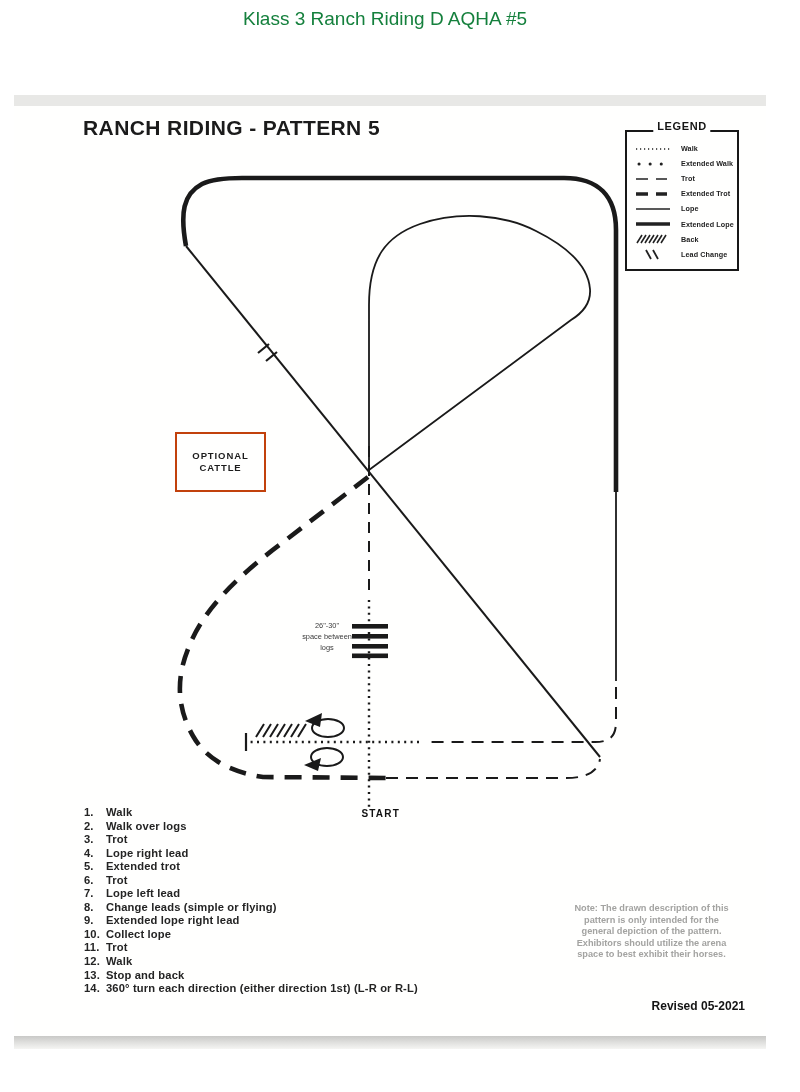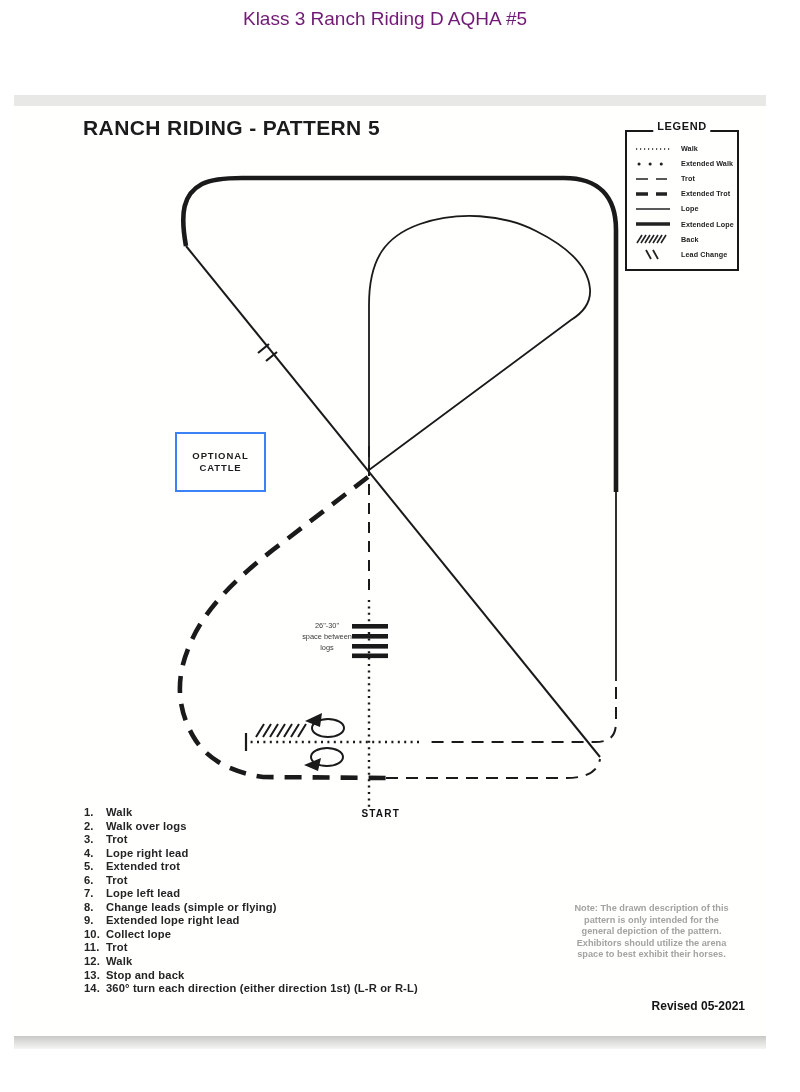--- a/index.html
+++ b/index.html
@@ -1,33 +1,33 @@
 <!DOCTYPE html>
 <html><head>
 <meta charset="utf-8">
 <style>
   html,body{margin:0;padding:0;background:#ffffff;}
   .canvas{position:relative;width:800px;height:1092px;background:#ffffff;
           font-family:"Liberation Sans",sans-serif;color:#1a1a1a;overflow:hidden;}
   .abs{position:absolute;}
-  .doc-caption{left:0;top:8px;width:770px;text-align:center;font-size:19px;color:#701a75;}
+  .doc-caption{left:0;top:8px;width:770px;text-align:center;font-size:19px;color:#15803d;}
   .page-white{left:14px;top:95px;width:752px;height:953px;background:#fffffe;}
   .page-top-edge{left:14px;top:95px;width:752px;height:11px;background:#e8e8e6;}
   .page-bottom-edge{left:14px;top:1036px;width:752px;height:13px;
       background:linear-gradient(180deg,#c9c9c7 0%,#e0e0de 50%,#f5f5f3 100%);}
   .pattern-title{left:83px;top:116px;font-size:21px;font-weight:bold;letter-spacing:.4px;color:#1b1b1b;white-space:nowrap;}
   
   .legend-box{left:625px;top:130px;width:114px;height:141px;border:2px solid #181818;padding-top:9px;box-sizing:border-box;background:transparent;}
   .legend-title{position:absolute;top:-12px;left:50%;transform:translateX(-50%);background:#fff;padding:0 4px;
       font-size:11px;font-weight:bold;letter-spacing:.6px;white-space:nowrap;color:#151515;}
   .legend-row{display:flex;align-items:center;height:15.1px;padding-left:7px;}
   .legend-sym{width:38px;flex:none;display:flex;align-items:center;}
   .legend-label{font-size:7.2px;font-weight:bold;margin-left:9px;letter-spacing:.1px;color:#222;white-space:nowrap;}
   
-  .optional-cattle{left:175px;top:432px;width:91px;height:60px;border:2px solid #3b82f6;box-sizing:border-box;
+  .optional-cattle{left:175px;top:432px;width:91px;height:60px;border:2px solid #c2410c;box-sizing:border-box;
       display:flex;flex-direction:column;align-items:center;justify-content:center;
       font-size:9.5px;font-weight:bold;letter-spacing:.9px;line-height:12px;color:#1c1c1c;text-align:center;}
   .logs-note{left:285px;top:621px;width:84px;text-align:center;font-size:7.4px;line-height:10.8px;color:#3a3a3a;}
   .start-label{left:340px;top:808px;width:60px;text-align:right;font-size:10px;font-weight:bold;letter-spacing:1.2px;color:#111;}
   
   .maneuvers{left:84px;top:806px;width:420px;}
   .m-row{display:flex;height:13.55px;align-items:flex-start;font-size:11.2px;font-weight:bold;letter-spacing:.15px;color:#242424;}
   .m-num{width:22px;flex:none;}
   
   .pattern-note{left:558px;top:903px;width:187px;text-align:center;font-size:9.2px;line-height:11.6px;

